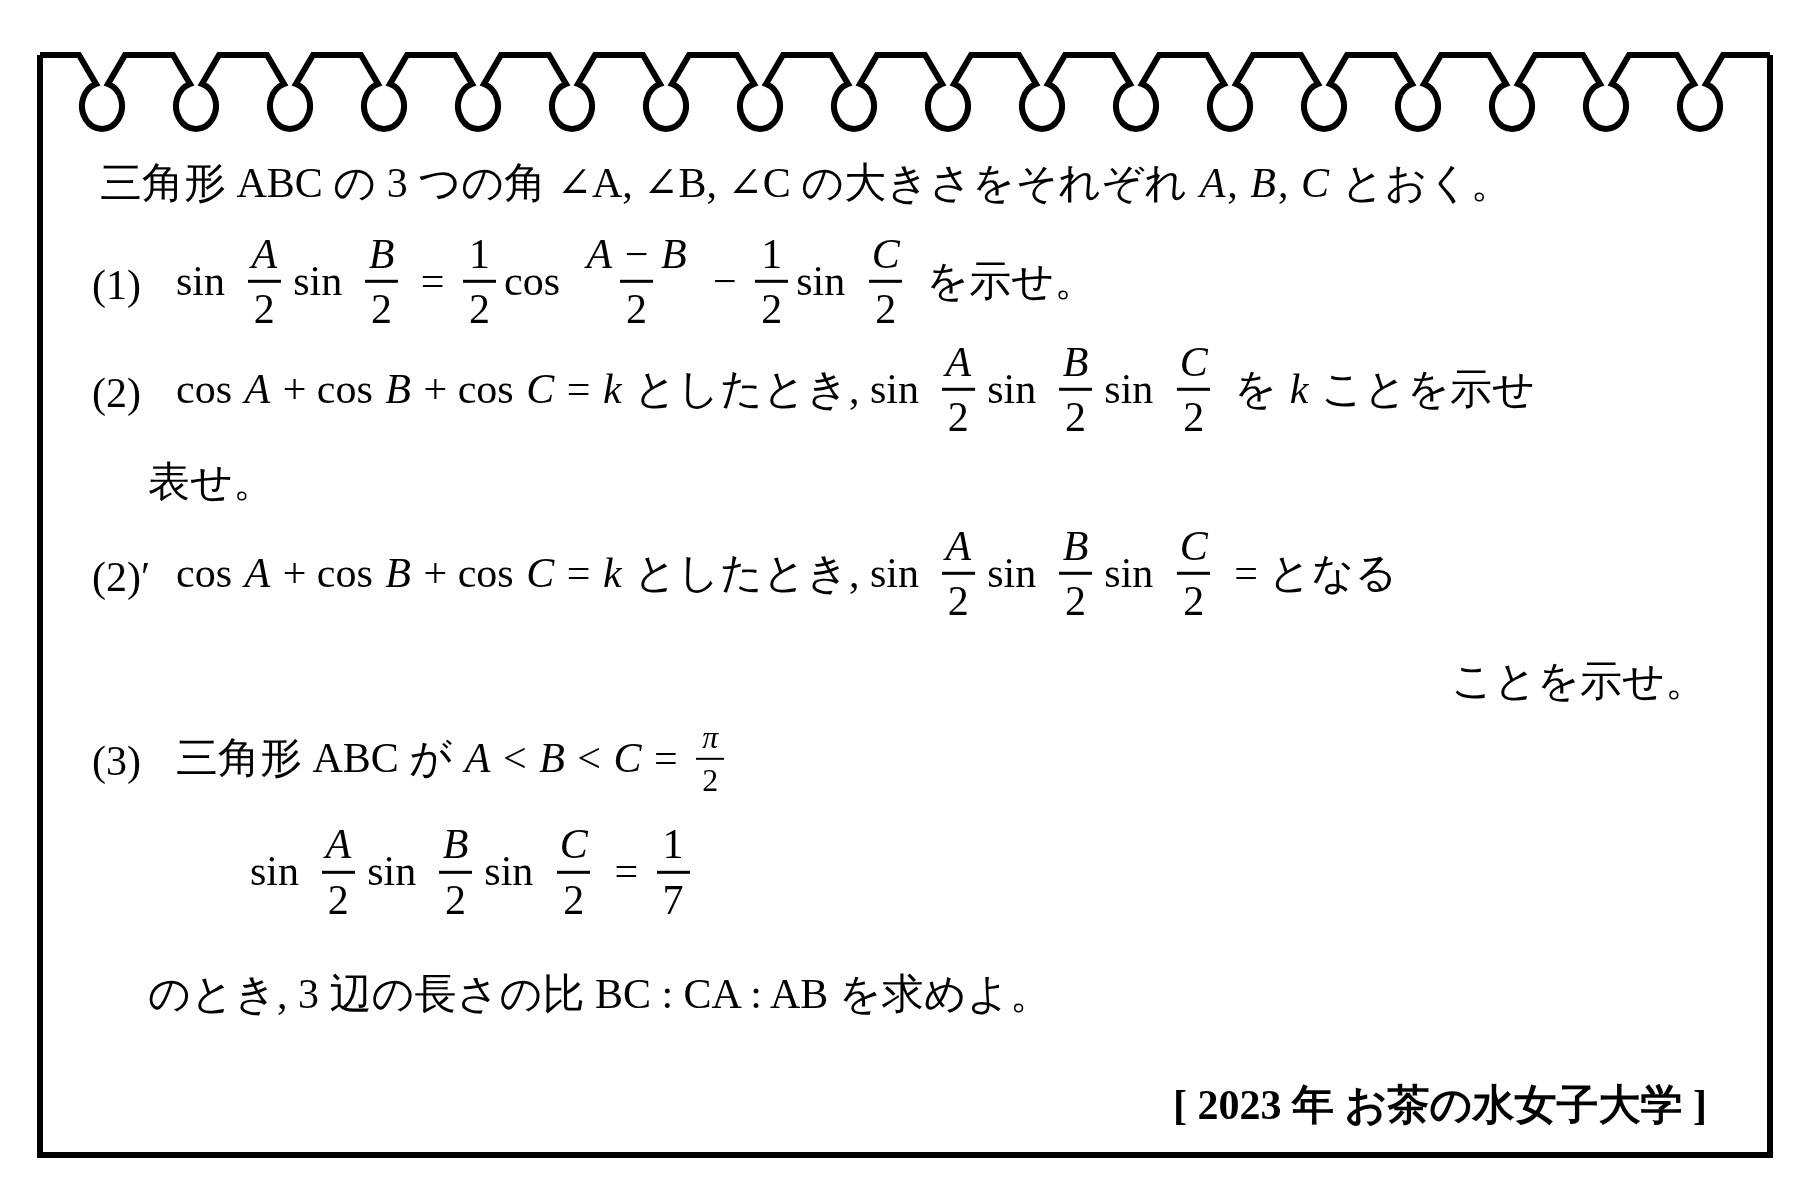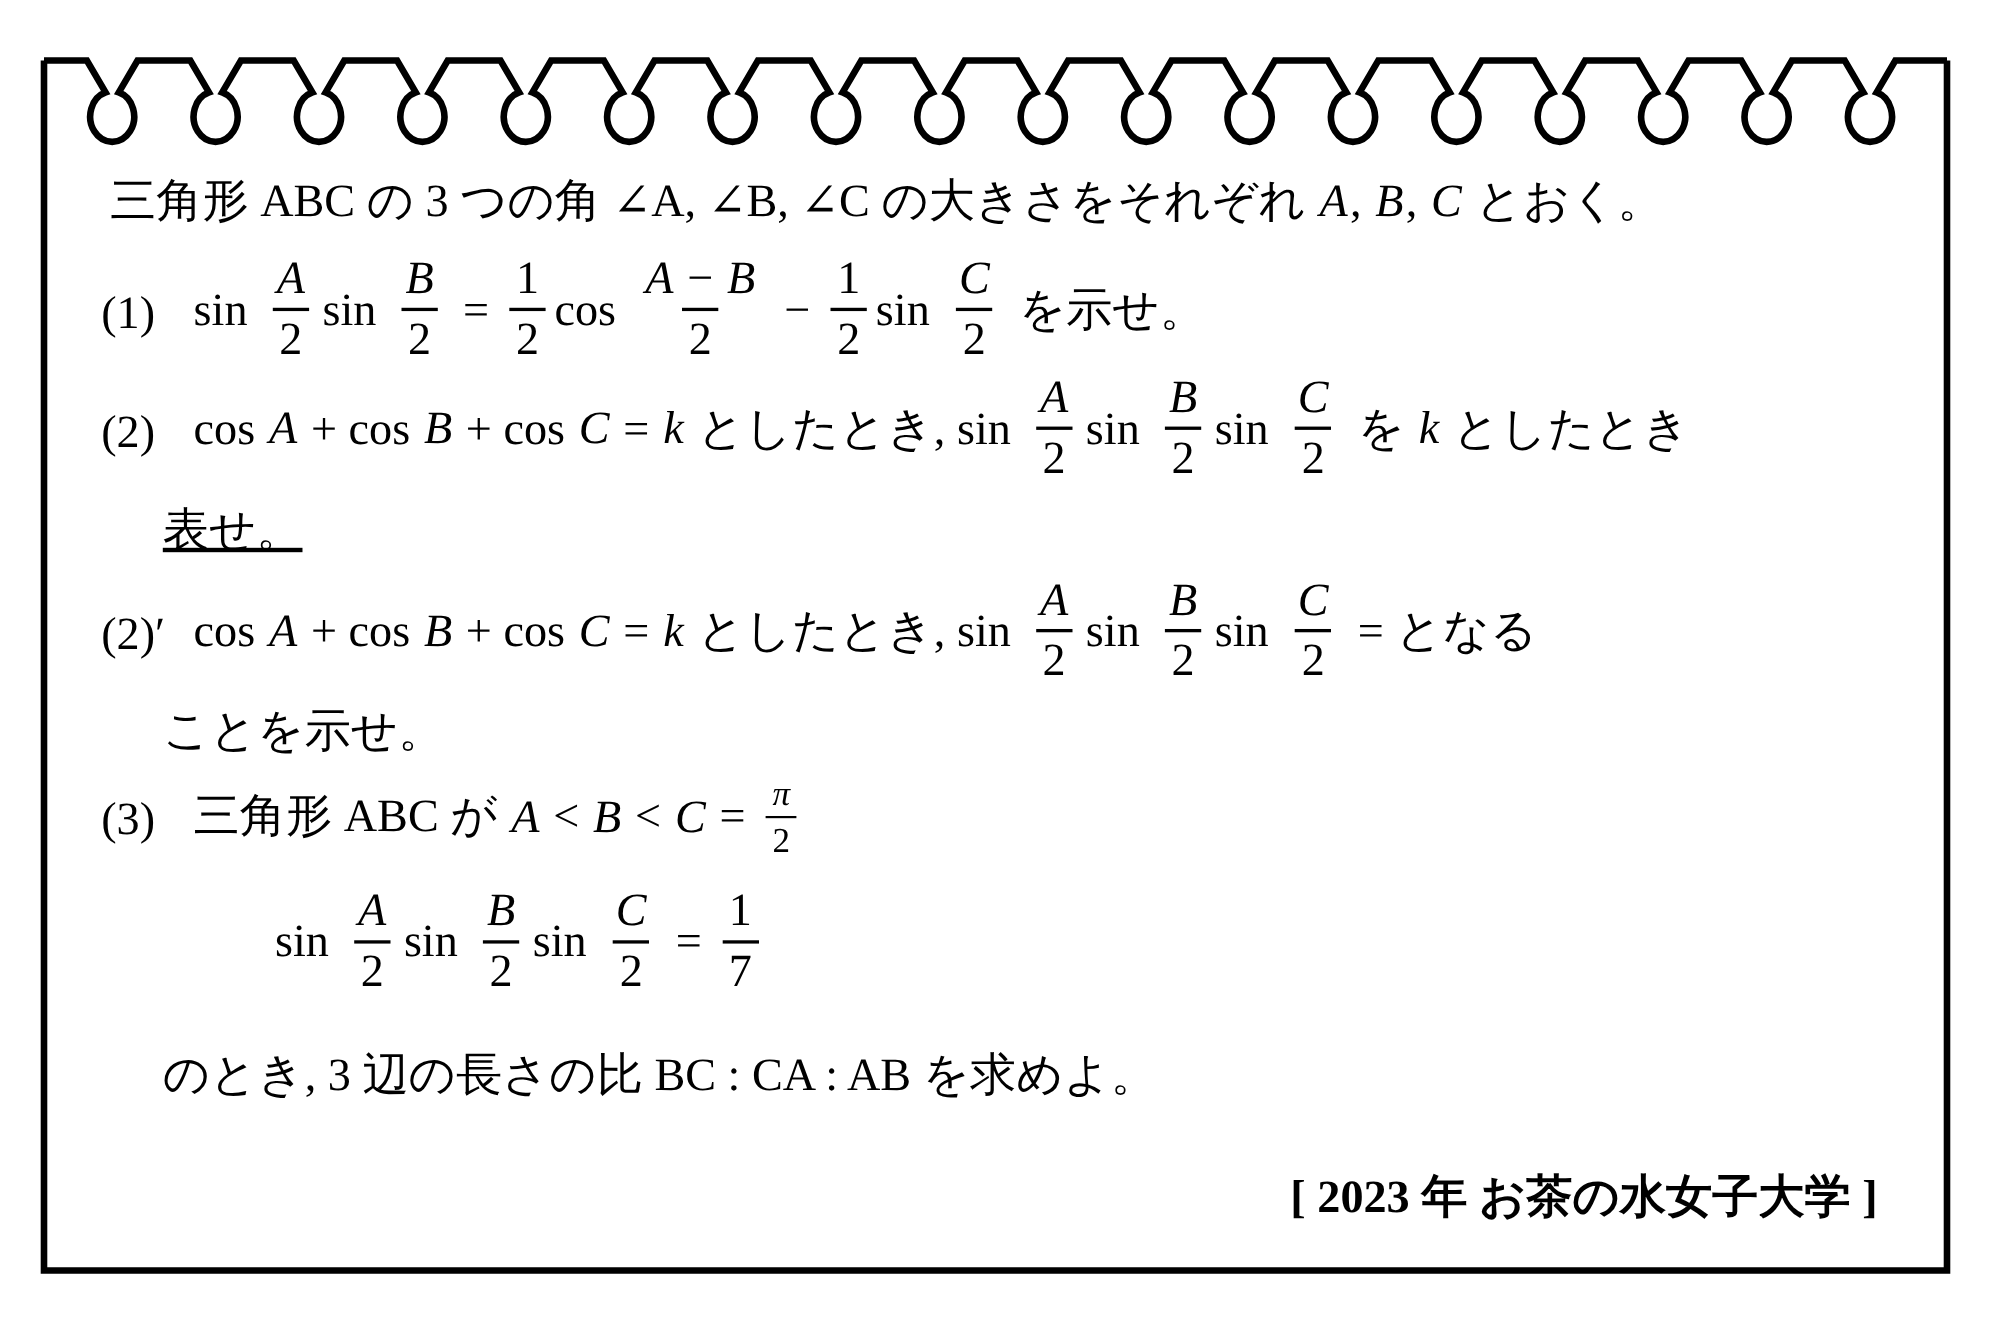--- a/index.html
+++ b/index.html
@@ -44,23 +44,23 @@
     flex: 0 0 84px;
   }
   .ptokens { display: inline-block; }
   .indent { padding-left: 56px; }
   .display-indent { padding-left: 158px; }
   .right { justify-content: flex-end; font-weight: bold; }
 
   .row-intro    { margin-top: 8px; padding-left: 8px; }
   .row-p1       { margin-top: 26px; min-height: 100px; }
   .row-p2       { margin-top: 4px;  min-height: 106px; }
-  .row-p2cont   { margin-top: 10px; text-decoration: underline; }
+  .row-p2cont   { margin-top: 10px; }
   .row-p2p      { margin-top: 14px; min-height: 112px; }
-  .row-p2pcont  { margin-top: 6px; }
+  .row-p2pcont  { margin-top: 22px; justify-content: flex-end; }
   .row-p3       { margin-top: 10px; min-height: 90px; }
   .row-p3disp   { margin-top: 12px; min-height: 114px; }
   .row-p3cont   { margin-top: 36px; }
   .row-attr     { margin-top: 60px; }
 
   .rm { font-style: normal; }
   .it { font-style: italic; padding: 0 2px; }
   .jp { font-style: normal; }
 
   .frac {
@@ -138,21 +138,21 @@
       <span class="plabel">(2)</span>
       <span class="ptokens"><span class="rm">cos </span><span class="it">A</span><span class="rm"> + cos </span><span class="it">B</span><span class="rm"> + cos </span><span class="it">C</span><span class="rm"> = </span><span class="it">k</span><span class="jp"> としたとき, </span><span class="rm">sin </span><span class="frac">
             <span class="num"><span class="it">A</span></span>
             <span class="den"><span class="rm">2</span></span>
           </span><span class="rm">sin </span><span class="frac">
             <span class="num"><span class="it">B</span></span>
             <span class="den"><span class="rm">2</span></span>
           </span><span class="rm">sin </span><span class="frac">
             <span class="num"><span class="it">C</span></span>
             <span class="den"><span class="rm">2</span></span>
-          </span><span class="jp"> を </span><span class="it">k</span><span class="jp"> としたとき</span></span>
+          </span><span class="jp"> を </span><span class="it">k</span><span class="jp"> ことを示せ</span></span>
     </div>
 
     <div class="row row-p2cont indent">
       <span class="ptokens"><span class="jp">表せ。</span></span>
     </div>
 
     <div class="row row-p2p">
       <span class="plabel">(2)′</span>
       <span class="ptokens"><span class="rm">cos </span><span class="it">A</span><span class="rm"> + cos </span><span class="it">B</span><span class="rm"> + cos </span><span class="it">C</span><span class="rm"> = </span><span class="it">k</span><span class="jp"> としたとき, </span><span class="rm">sin </span><span class="frac">
             <span class="num"><span class="it">A</span></span>

